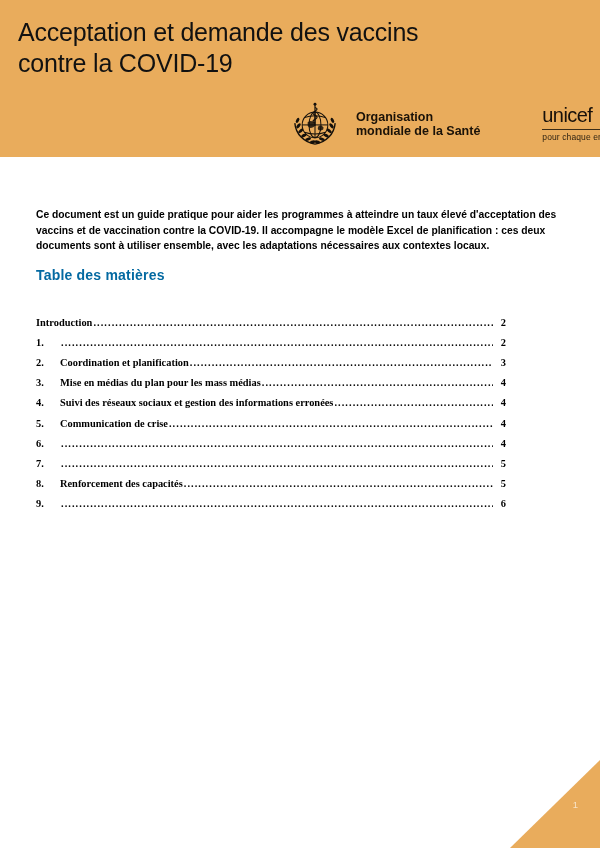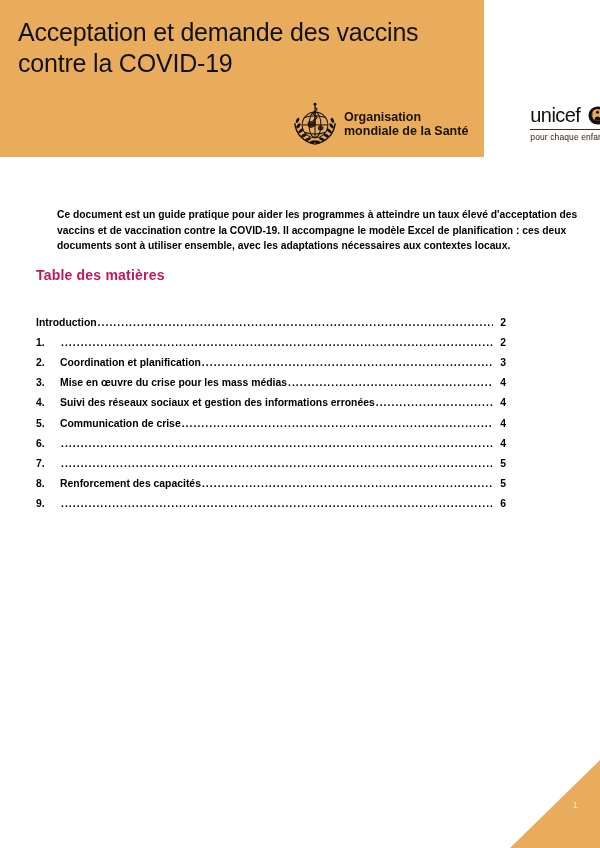--- a/index.html
+++ b/index.html
@@ -19,21 +19,21 @@
     background: #ffffff;
     overflow: hidden;
     box-sizing: border-box;
   }
 
   
   .header-band {
     position: absolute;
     top: 0;
     left: 0;
-    width: 484px;
+    width: 600px;
     height: 157px;
     background: #e9ac5c;
     box-sizing: border-box;
   }
   .doc-title {
     position: absolute;
     left: 18px;
     top: 17px;
     width: 440px;
     font-size: 25px;
@@ -61,21 +61,21 @@
     left: 292px;
     top: 96px;
     height: 55px;
     display: flex;
     align-items: center;
     gap: 0;
   }
   .who-logo {
     display: flex;
     align-items: center;
-    gap: 6px;
+    gap: 18px;
   }
   .who-emblem {
     width: 46px;
     height: 44px;
     flex: none;
   }
   .who-text {
     font-size: 12.5px;
     line-height: 14px;
     font-weight: 700;
@@ -123,47 +123,47 @@
   .intro-note {
     position: absolute;
     left: 36px;
     top: 197px;
     width: 524px;
     font-size: 10.3px;
     line-height: 15.4px;
     font-weight: 700;
     color: #000000;
     text-align: left;
-    margin-left: 21px;
   }
 
   .toc-heading {
     position: absolute;
     left: 36px;
     top: 267px;
     font-size: 14px;
     font-weight: 700;
-    color: #be185d;
+    color: #0369a1;
     letter-spacing: 0.2px;
   }
 
   .toc {
     position: absolute;
     left: 36px;
     top: 312px;
     width: 470px;
   }
   .toc-row {
     display: flex;
     align-items: flex-end;
     font-size: 10.4px;
     font-weight: 700;
     line-height: 13px;
     color: #000000;
     padding: 3.6px 0;
+    font-family: Liberation Serif, serif;
   }
   .toc-num {
     width: 24px;
     flex: none;
     text-align: left;
   }
   .toc-label {
     flex: none;
     white-space: nowrap;
   }
@@ -301,21 +301,21 @@
 
     <div class="toc-row">
       <span class="toc-num">2.</span>
       <span class="toc-label">Coordination et planification</span>
       <span class="toc-dots">..........................................................................................................................</span>
       <span class="toc-page">3</span>
     </div>
 
     <div class="toc-row">
       <span class="toc-num">3.</span>
-      <span class="toc-label">Mise en œuvre du crise pour les mass médias</span>
+      <span class="toc-label">Mise en médias du plan pour les mass médias</span>
       <span class="toc-dots">..........................................................................................................................</span>
       <span class="toc-page">4</span>
     </div>
 
     <div class="toc-row">
       <span class="toc-num">4.</span>
       <span class="toc-label">Suivi des réseaux sociaux et gestion des informations erronées</span>
       <span class="toc-dots">..........................................................................................................................</span>
       <span class="toc-page">4</span>
     </div>

